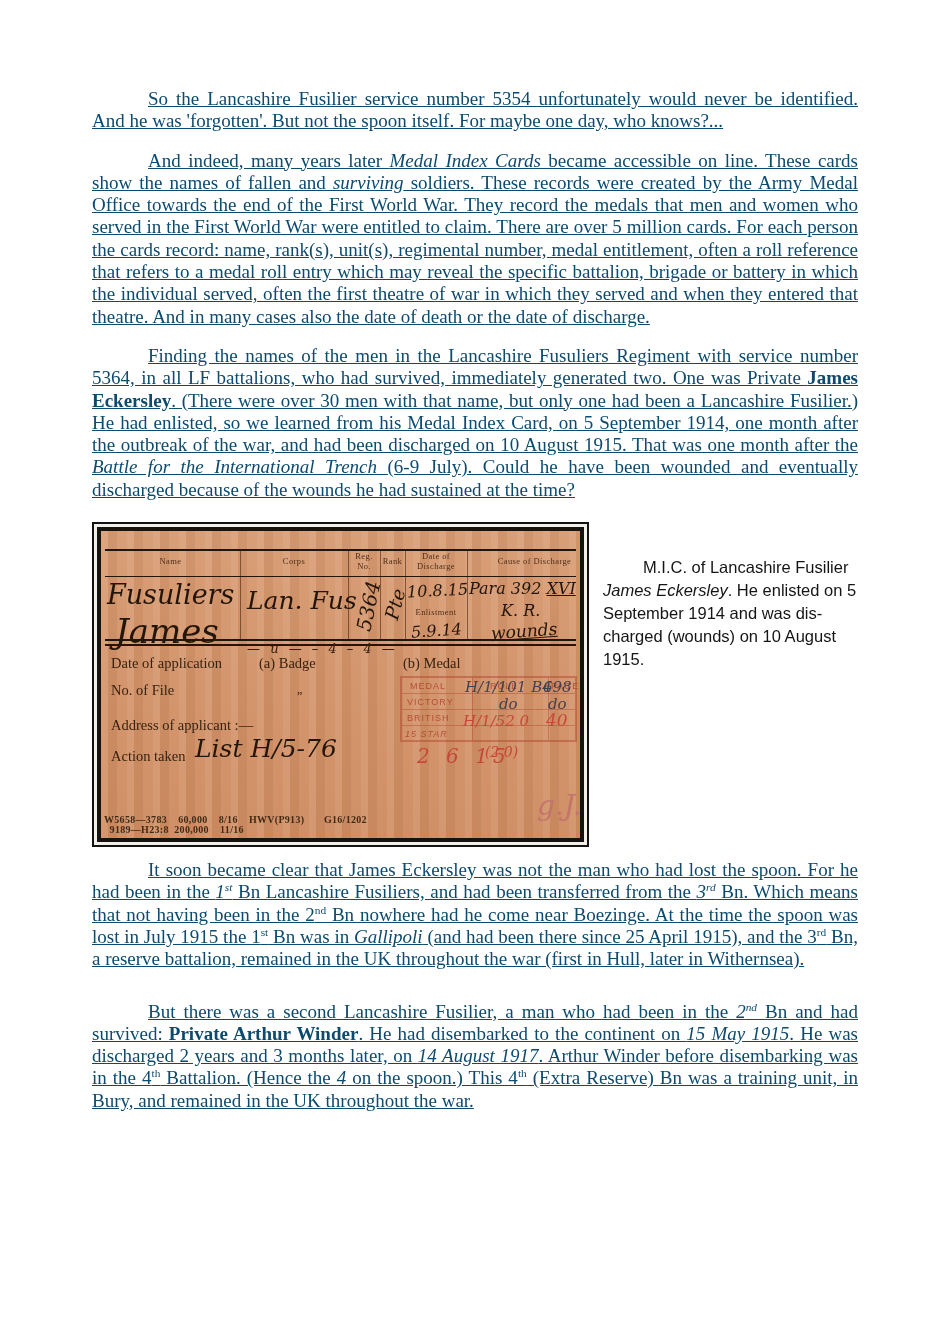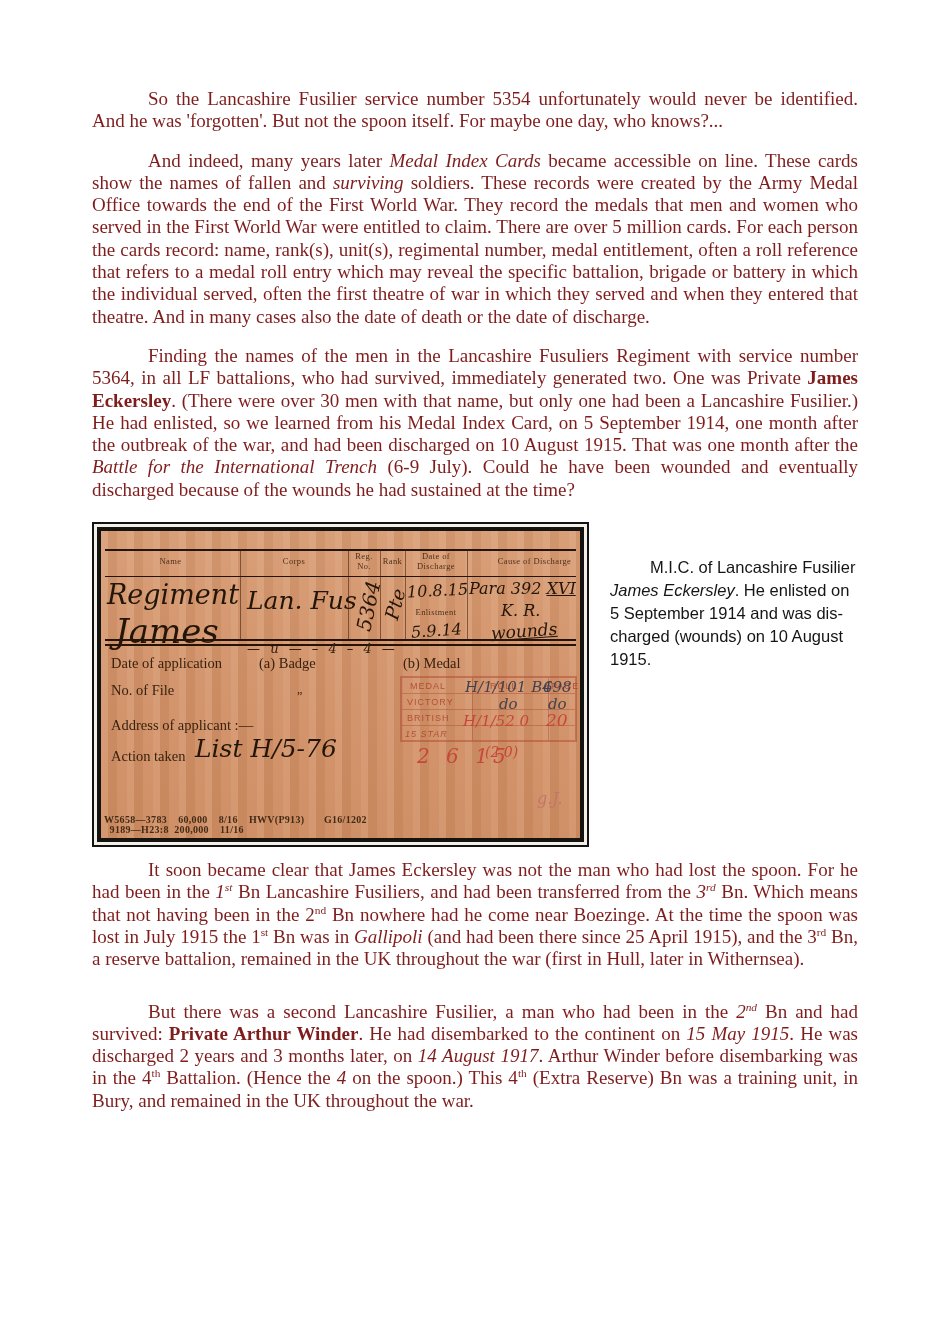--- a/index.html
+++ b/index.html
@@ -11,21 +11,22 @@
     overflow:hidden;
   }
   .content{padding:88px 92px 0 92px;}
 
   .body-para{
     margin:0 0 17px 0;
     font-size:19px;
     line-height:22.3px;
     text-align:justify;
     text-indent:56px;
-    color:#7f1d1d;
+    color:#0c4a6e;
+    text-decoration:underline;
   }
   h2.section-heading{
     margin:10px 0 9px 0;
     font-size:21.5px;
     line-height:24px;
     font-weight:bold;
     color:#000;
   }
   .it{font-style:italic;}
   .bd{font-weight:bold;}
@@ -90,21 +91,21 @@
   .stamp-red{color:#c7473a;}
   .tiny-print{
     font-family:"Liberation Serif", serif;
     font-size:10px;color:#412a16;
     white-space:pre;letter-spacing:0.3px;font-weight:bold;
   }
   .underlined{text-decoration:underline;}
 
   
   .caption-col{
-    margin-left:21px;
+    margin-left:14px;
     width:264px;
     padding-top:34px;
     font-family:"Liberation Sans", sans-serif;
     font-size:16.5px;
     line-height:23px;
     color:#151515;
   }
   .caption-para{margin:0 0 7px 0;text-indent:40px;}
 </style>
 </head>
@@ -135,21 +136,21 @@
         <div class="abs vline" style="left:304px;top:18px;height:90px;"></div>
         <div class="abs vline" style="left:366px;top:18px;height:90px;"></div>
 
         <div class="abs card-label" style="left:0;width:139px;top:26px;">Name</div>
         <div class="abs card-label" style="left:139px;width:108px;top:26px;">Corps</div>
         <div class="abs card-label" style="left:247px;width:32px;top:21px;">Reg. No.</div>
         <div class="abs card-label" style="left:279px;width:25px;top:26px;">Rank</div>
         <div class="abs card-label" style="left:304px;width:62px;top:21px;">Date of Discharge</div>
         <div class="abs card-label" style="left:366px;width:135px;top:26px;">Cause of Discharge</div>
 
-        <div class="abs hw" style="left:6px;top:48px;font-size:27px;">Regiment</div>
+        <div class="abs hw" style="left:6px;top:48px;font-size:27px;">Fusuliers</div>
         <div class="abs hw" style="left:14px;top:80px;font-size:34px;">James</div>
         <div class="abs hw" style="left:146px;top:55px;font-size:25px;">Lan. Fus</div>
         <div class="abs hw" style="left:242px;top:63px;font-size:20px;transform:rotate(-78deg);">5364</div>
         <div class="abs hw" style="left:278px;top:62px;font-size:19px;transform:rotate(-75deg);">Pte</div>
         <div class="abs hw" style="left:306px;top:50px;font-size:16px;transform:rotate(-3deg);">10.8.15</div>
         <div class="abs card-label" style="left:304px;width:62px;top:77px;font-size:8.5px;">Enlistment</div>
         <div class="abs hw" style="left:310px;top:90px;font-size:16px;transform:rotate(-4deg);">5.9.14</div>
         <div class="abs hw" style="left:368px;top:48px;font-size:16px;"><span>Para 392 </span><span class="underlined">XVI</span></div>
         <div class="abs hw" style="left:400px;top:70px;font-size:16px;">K. R.</div>
         <div class="abs hw" style="left:390px;top:90px;font-size:17px;transform:rotate(-4deg);text-decoration:underline;">wounds</div>
@@ -174,32 +175,32 @@
           <div class="abs stamp-label" style="left:5px;top:19px;">VICTORY</div>
           <div class="abs stamp-label" style="left:5px;top:35px;">BRITISH</div>
           <div class="abs stamp-label" style="left:3px;top:51px;font-style:italic;">15 STAR</div>
         </div>
 
         <div class="abs hw stamp-hw" style="left:364px;top:147px;">H/1/101 B4</div>
         <div class="abs hw stamp-hw" style="left:442px;top:147px;">698</div>
         <div class="abs hw stamp-hw" style="left:398px;top:164px;">do</div>
         <div class="abs hw stamp-hw" style="left:447px;top:164px;">do</div>
         <div class="abs hw stamp-hw stamp-red" style="left:362px;top:181px;">H/1/52 0</div>
-        <div class="abs hw stamp-hw stamp-red" style="left:445px;top:179px;font-size:17px;">20</div>
+        <div class="abs hw stamp-hw stamp-red" style="left:445px;top:179px;font-size:17px;">40</div>
         <div class="abs hw stamp-red" style="left:316px;top:213px;font-size:20px;letter-spacing:5px;">2 6 15</div>
         <div class="abs hw stamp-red" style="left:384px;top:213px;font-size:14px;">(2 0)</div>
 
         <div class="abs card-print" style="left:10px;top:186px;">Address of applicant :—</div>
         <div class="abs card-print" style="left:10px;top:217px;">Action taken</div>
         <div class="abs hw" style="left:94px;top:203px;font-size:25px;">List H/5-76</div>
 
         <div class="abs tiny-print" style="left:3px;top:283px;">W5658—3783    60,000    8/16    HWV(P913)       G16/1202</div>
         <div class="abs tiny-print" style="left:3px;top:293px;">  9189—H23:8  200,000    11/16</div>
 
-        <div class="abs hw" style="left:436px;top:258px;font-size:16px;color:#c3756b;">g.J.</div>
+        <div class="abs hw" style="left:436px;top:258px;font-size:28px;color:#c3756b;">g.J.</div>
 
       </div>
     </div>
 
     <div class="caption-col">
       <p class="caption-para"><span>M.I.C. of Lancashire Fusilier </span><span class="it">James Eckersley</span><span>. He enlisted on 5 September 1914 and was dis-charged (wounds) on 10 August 1915.</span></p>
     </div>
 
   </div>
 

